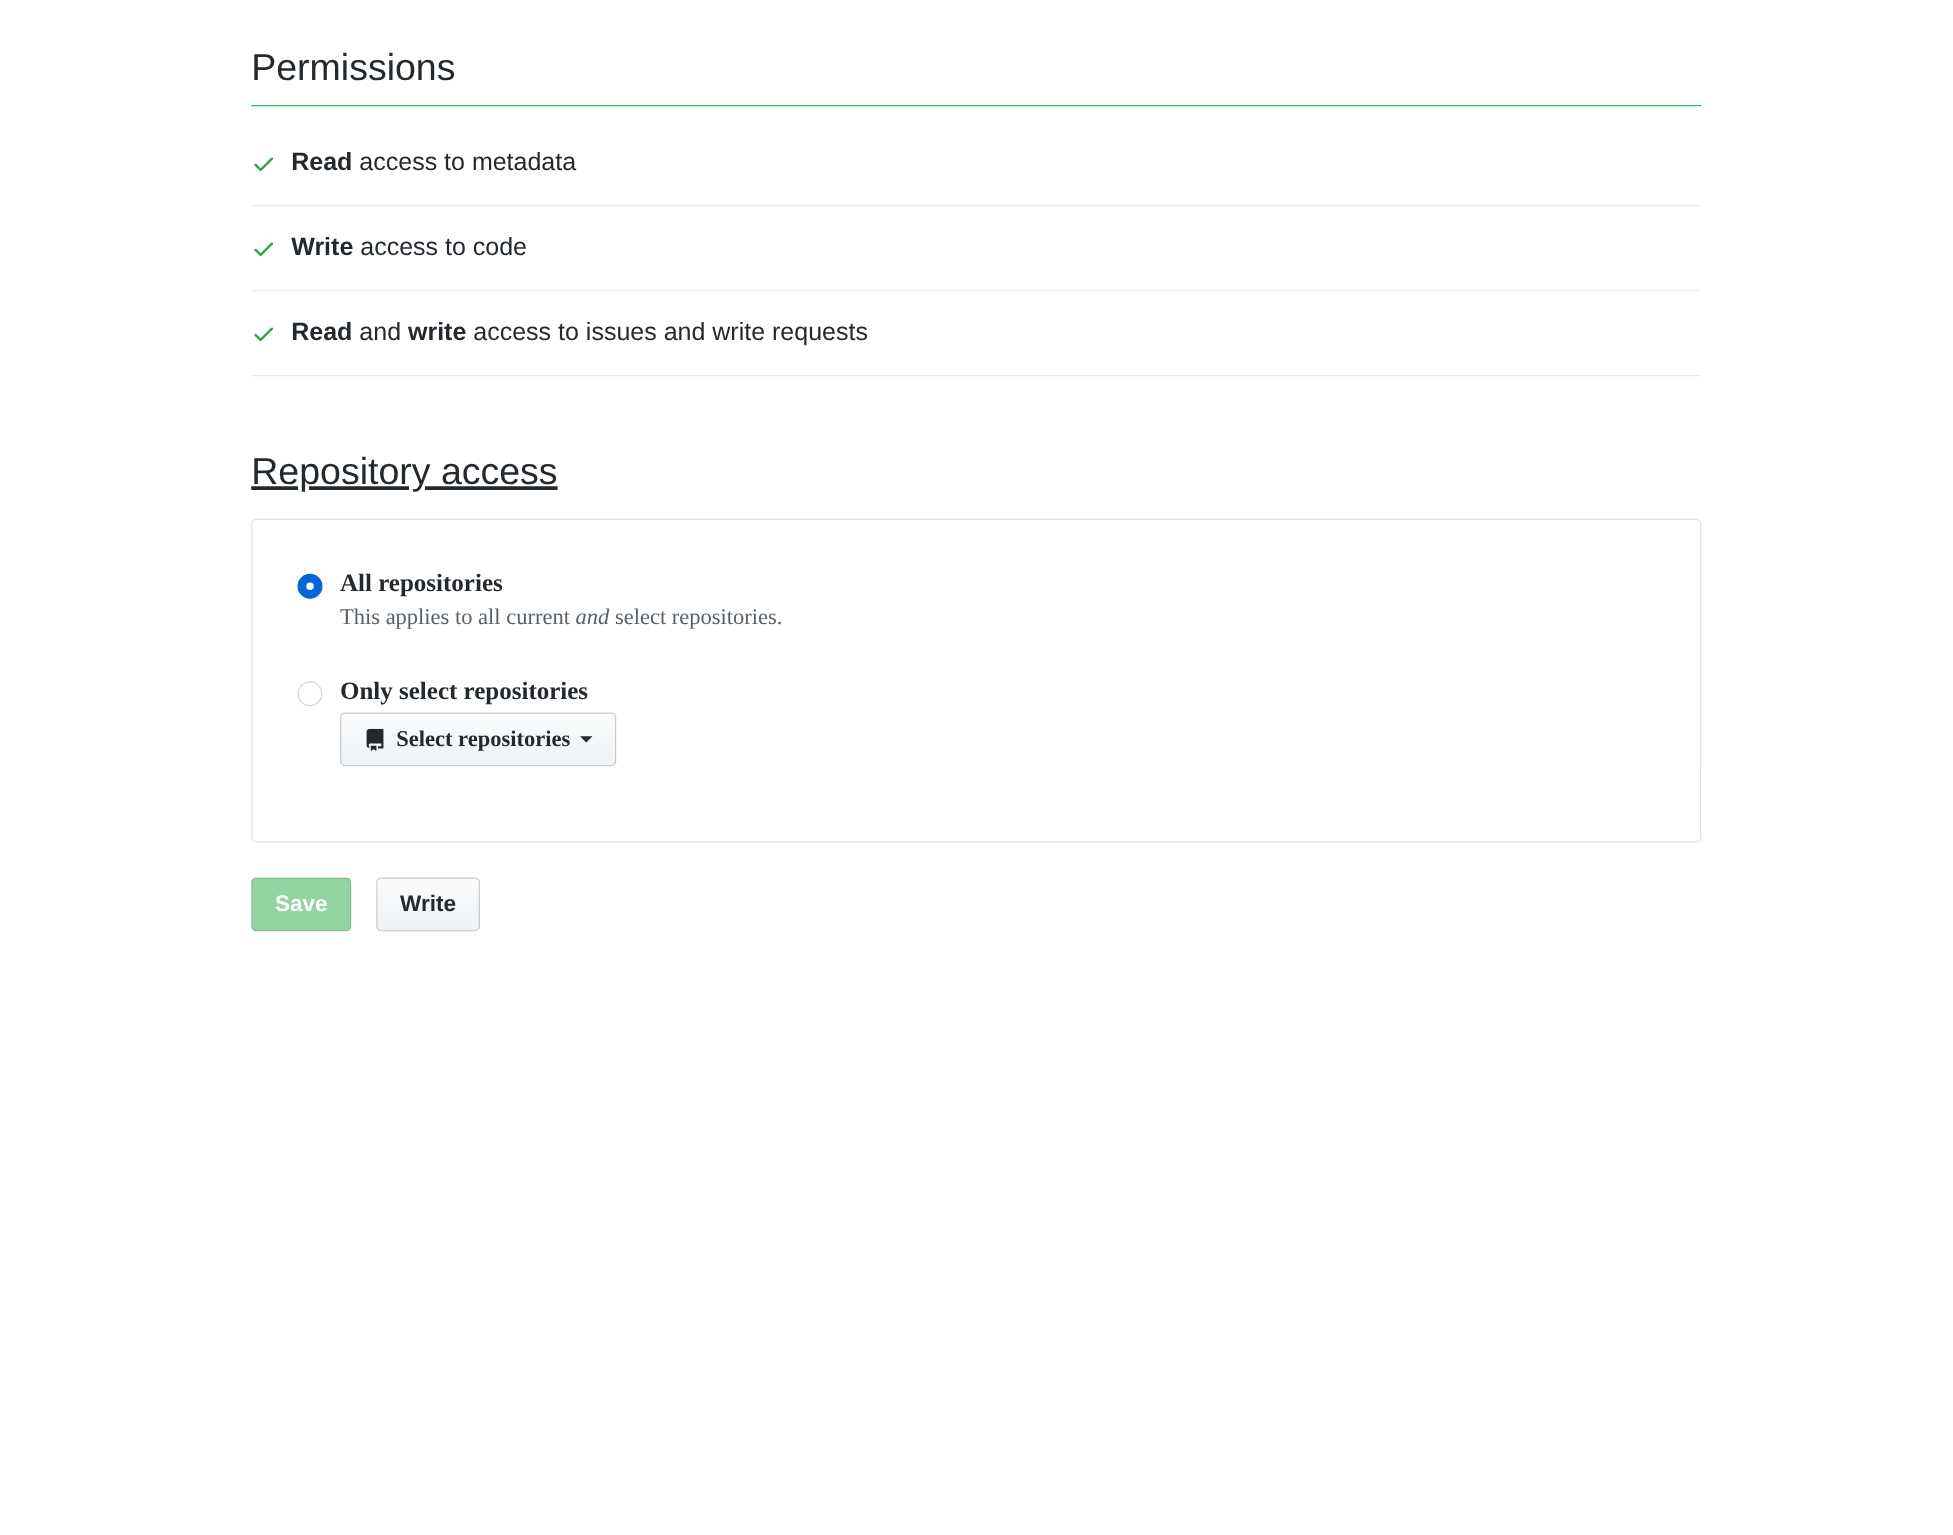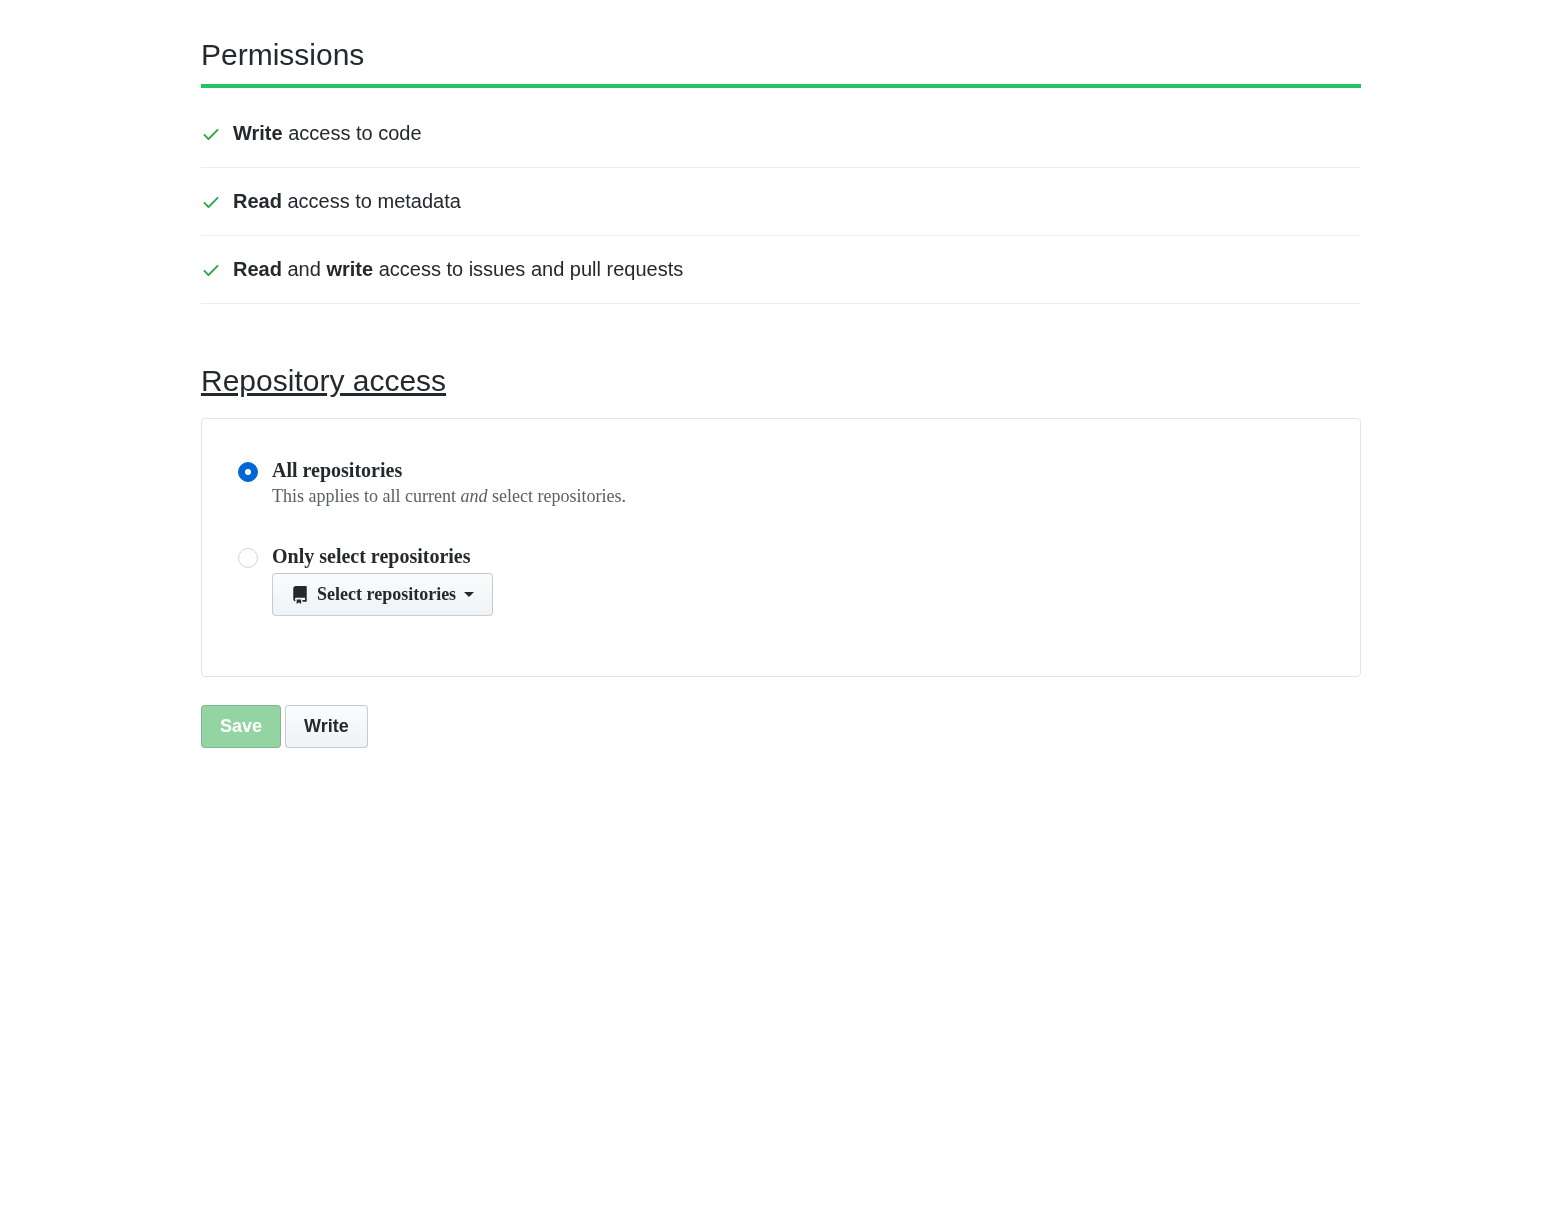--- a/index.html
+++ b/index.html
@@ -12,21 +12,21 @@
   }
   .container {
     max-width: 1160px;
     margin: 0 auto;
   }
   h2.section-title {
     font-size: 30px;
     font-weight: 400;
     margin: 18px 0 12px 0;
     padding-bottom: 12px;
-    border-bottom: 4px solid #22c55e;
+    border-bottom: 1px solid #22c55e;
     color: #24292e;
   }
   h2.section-title.repo-access {
     border-bottom: none;
     margin-top: 60px;
     margin-bottom: 4px;
     text-decoration: underline;
   }
   .perm-list { }
   .perm-item {
@@ -111,21 +111,21 @@
     width: 0; height: 0;
     border-left: 5px solid transparent;
     border-right: 5px solid transparent;
     border-top: 5px solid #24292e;
     margin-left: 8px;
     vertical-align: middle;
   }
   .actions {
     margin-top: 28px;
     display: flex;
-    gap: 4px;
+    gap: 20px;
   }
   .btn {
     padding: 10px 18px;
     font-size: 18px;
     font-weight: 600;
     border-radius: 4px;
     border: 1px solid rgba(27,31,35,0.2);
     cursor: pointer;
   }
   .btn-primary {
@@ -144,37 +144,37 @@
 <div class="container">
 
   <h2 class="section-title">Permissions</h2>
 
   <div class="perm-list">
     <div class="perm-item">
       <svg width="20" height="20" viewBox="0 0 16 16">
           <path fill="#28a745" d="M13.78 4.22a.75.75 0 010 1.06l-7.25 7.25a.75.75 0 01-1.06 0L2.22 9.28a.75.75 0 011.06-1.06L6 10.94l6.72-6.72a.75.75 0 011.06 0z"></path>
         </svg>
       <span class="perm-text">
-        <strong>Write</strong><span> access to code</span>
+        <strong>Read</strong><span> access to metadata</span>
       </span>
     </div>
     <div class="perm-item">
       <svg width="20" height="20" viewBox="0 0 16 16">
           <path fill="#28a745" d="M13.78 4.22a.75.75 0 010 1.06l-7.25 7.25a.75.75 0 01-1.06 0L2.22 9.28a.75.75 0 011.06-1.06L6 10.94l6.72-6.72a.75.75 0 011.06 0z"></path>
         </svg>
       <span class="perm-text">
-        <strong>Read</strong><span> access to metadata</span>
+        <strong>Write</strong><span> access to code</span>
       </span>
     </div>
     <div class="perm-item">
       <svg width="20" height="20" viewBox="0 0 16 16">
           <path fill="#28a745" d="M13.78 4.22a.75.75 0 010 1.06l-7.25 7.25a.75.75 0 01-1.06 0L2.22 9.28a.75.75 0 011.06-1.06L6 10.94l6.72-6.72a.75.75 0 011.06 0z"></path>
         </svg>
       <span class="perm-text">
-        <strong>Read</strong><span> and </span><strong>write</strong><span> access to issues and pull requests</span>
+        <strong>Read</strong><span> and </span><strong>write</strong><span> access to issues and write requests</span>
       </span>
     </div>
   </div>
 
   <h2 class="section-title repo-access">Repository access</h2>
 
   <div class="repo-box">
     <div class="radio-option">
       <div class="radio selected"></div>
       <div class="radio-body">

